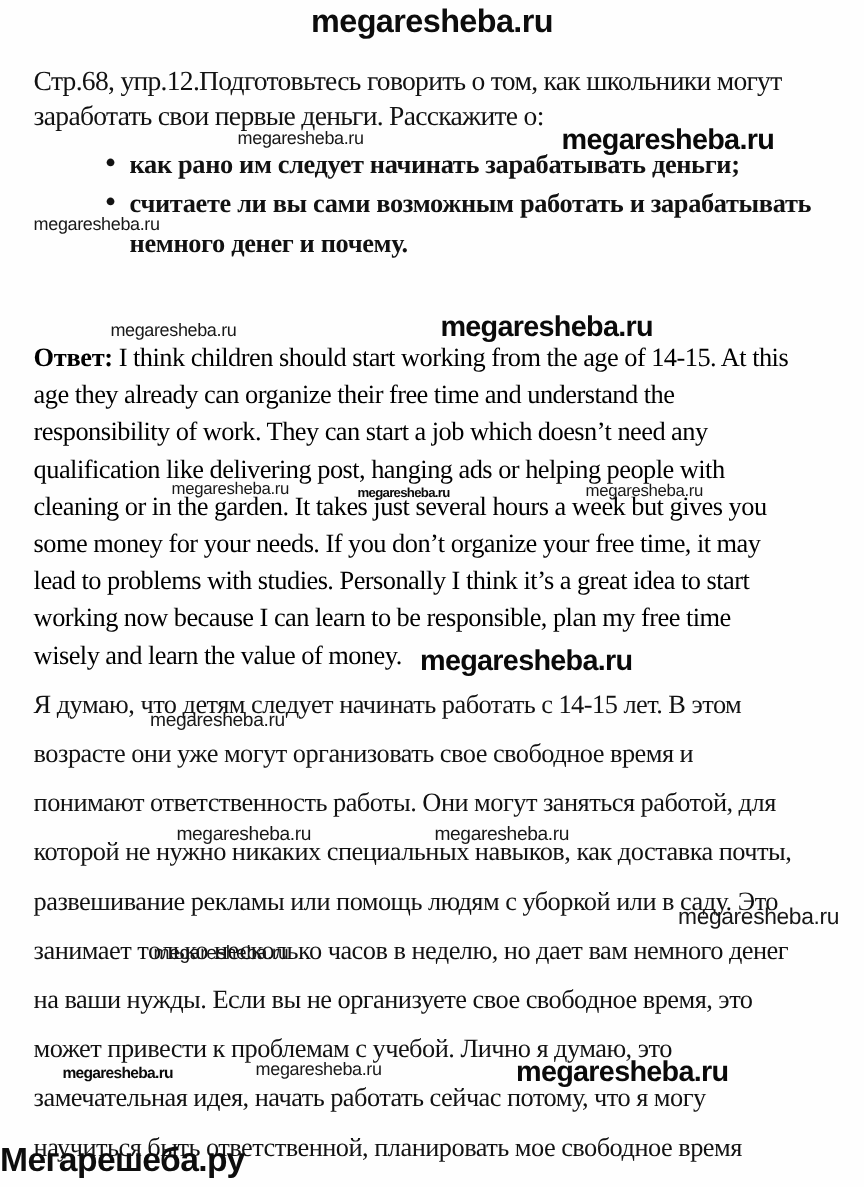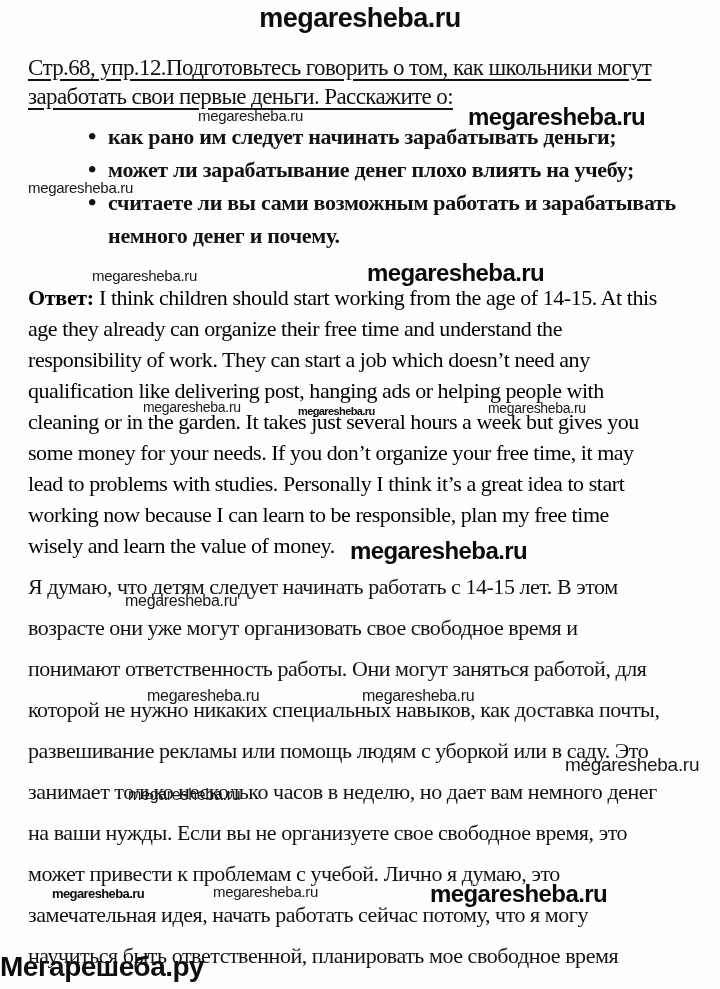--- a/index.html
+++ b/index.html
@@ -24,21 +24,20 @@
   }
 
   .task-title {
     position: absolute;
     left: 28px; top: 53px;
     width: 680px;
     font-size: 23px;
     line-height: 29px;
     letter-spacing: -0.6px;
     white-space: pre;
-    text-decoration: underline;
     text-underline-offset: 4px;
     text-decoration-thickness: 1.5px;
     color: #121212;
   }
 
   .bullet-list {
     position: absolute;
     left: 0; top: 120px;
     width: 710px;
     list-style: none;
@@ -127,21 +126,20 @@
 </head>
 <body>
 
 <div class="site-header">megaresheba.ru</div>
 
 <div class="task-title">Стр.68, упр.12.Подготовьтесь говорить о том, как школьники могут
 заработать свои первые деньги. Расскажите о:</div>
 
 <ul class="bullet-list">
   <li>как рано им следует начинать зарабатывать деньги;</li>
-  <li>может ли зарабатывание денег плохо влиять на учебу;</li>
   <li>считаете ли вы сами возможным работать и зарабатывать
 немного денег и почему.</li>
 </ul>
 
 <p class="answer-en"><b>Ответ:</b><span> I think children should start working from the age of 14-15. At this
 age they already can organize their free time and understand the
 responsibility of work. They can start a job which doesn’t need any
 qualification like delivering post, hanging ads or helping people with
 cleaning or in the garden. It takes just several hours a week but gives you
 some money for your needs. If you don’t organize your free time, it may

